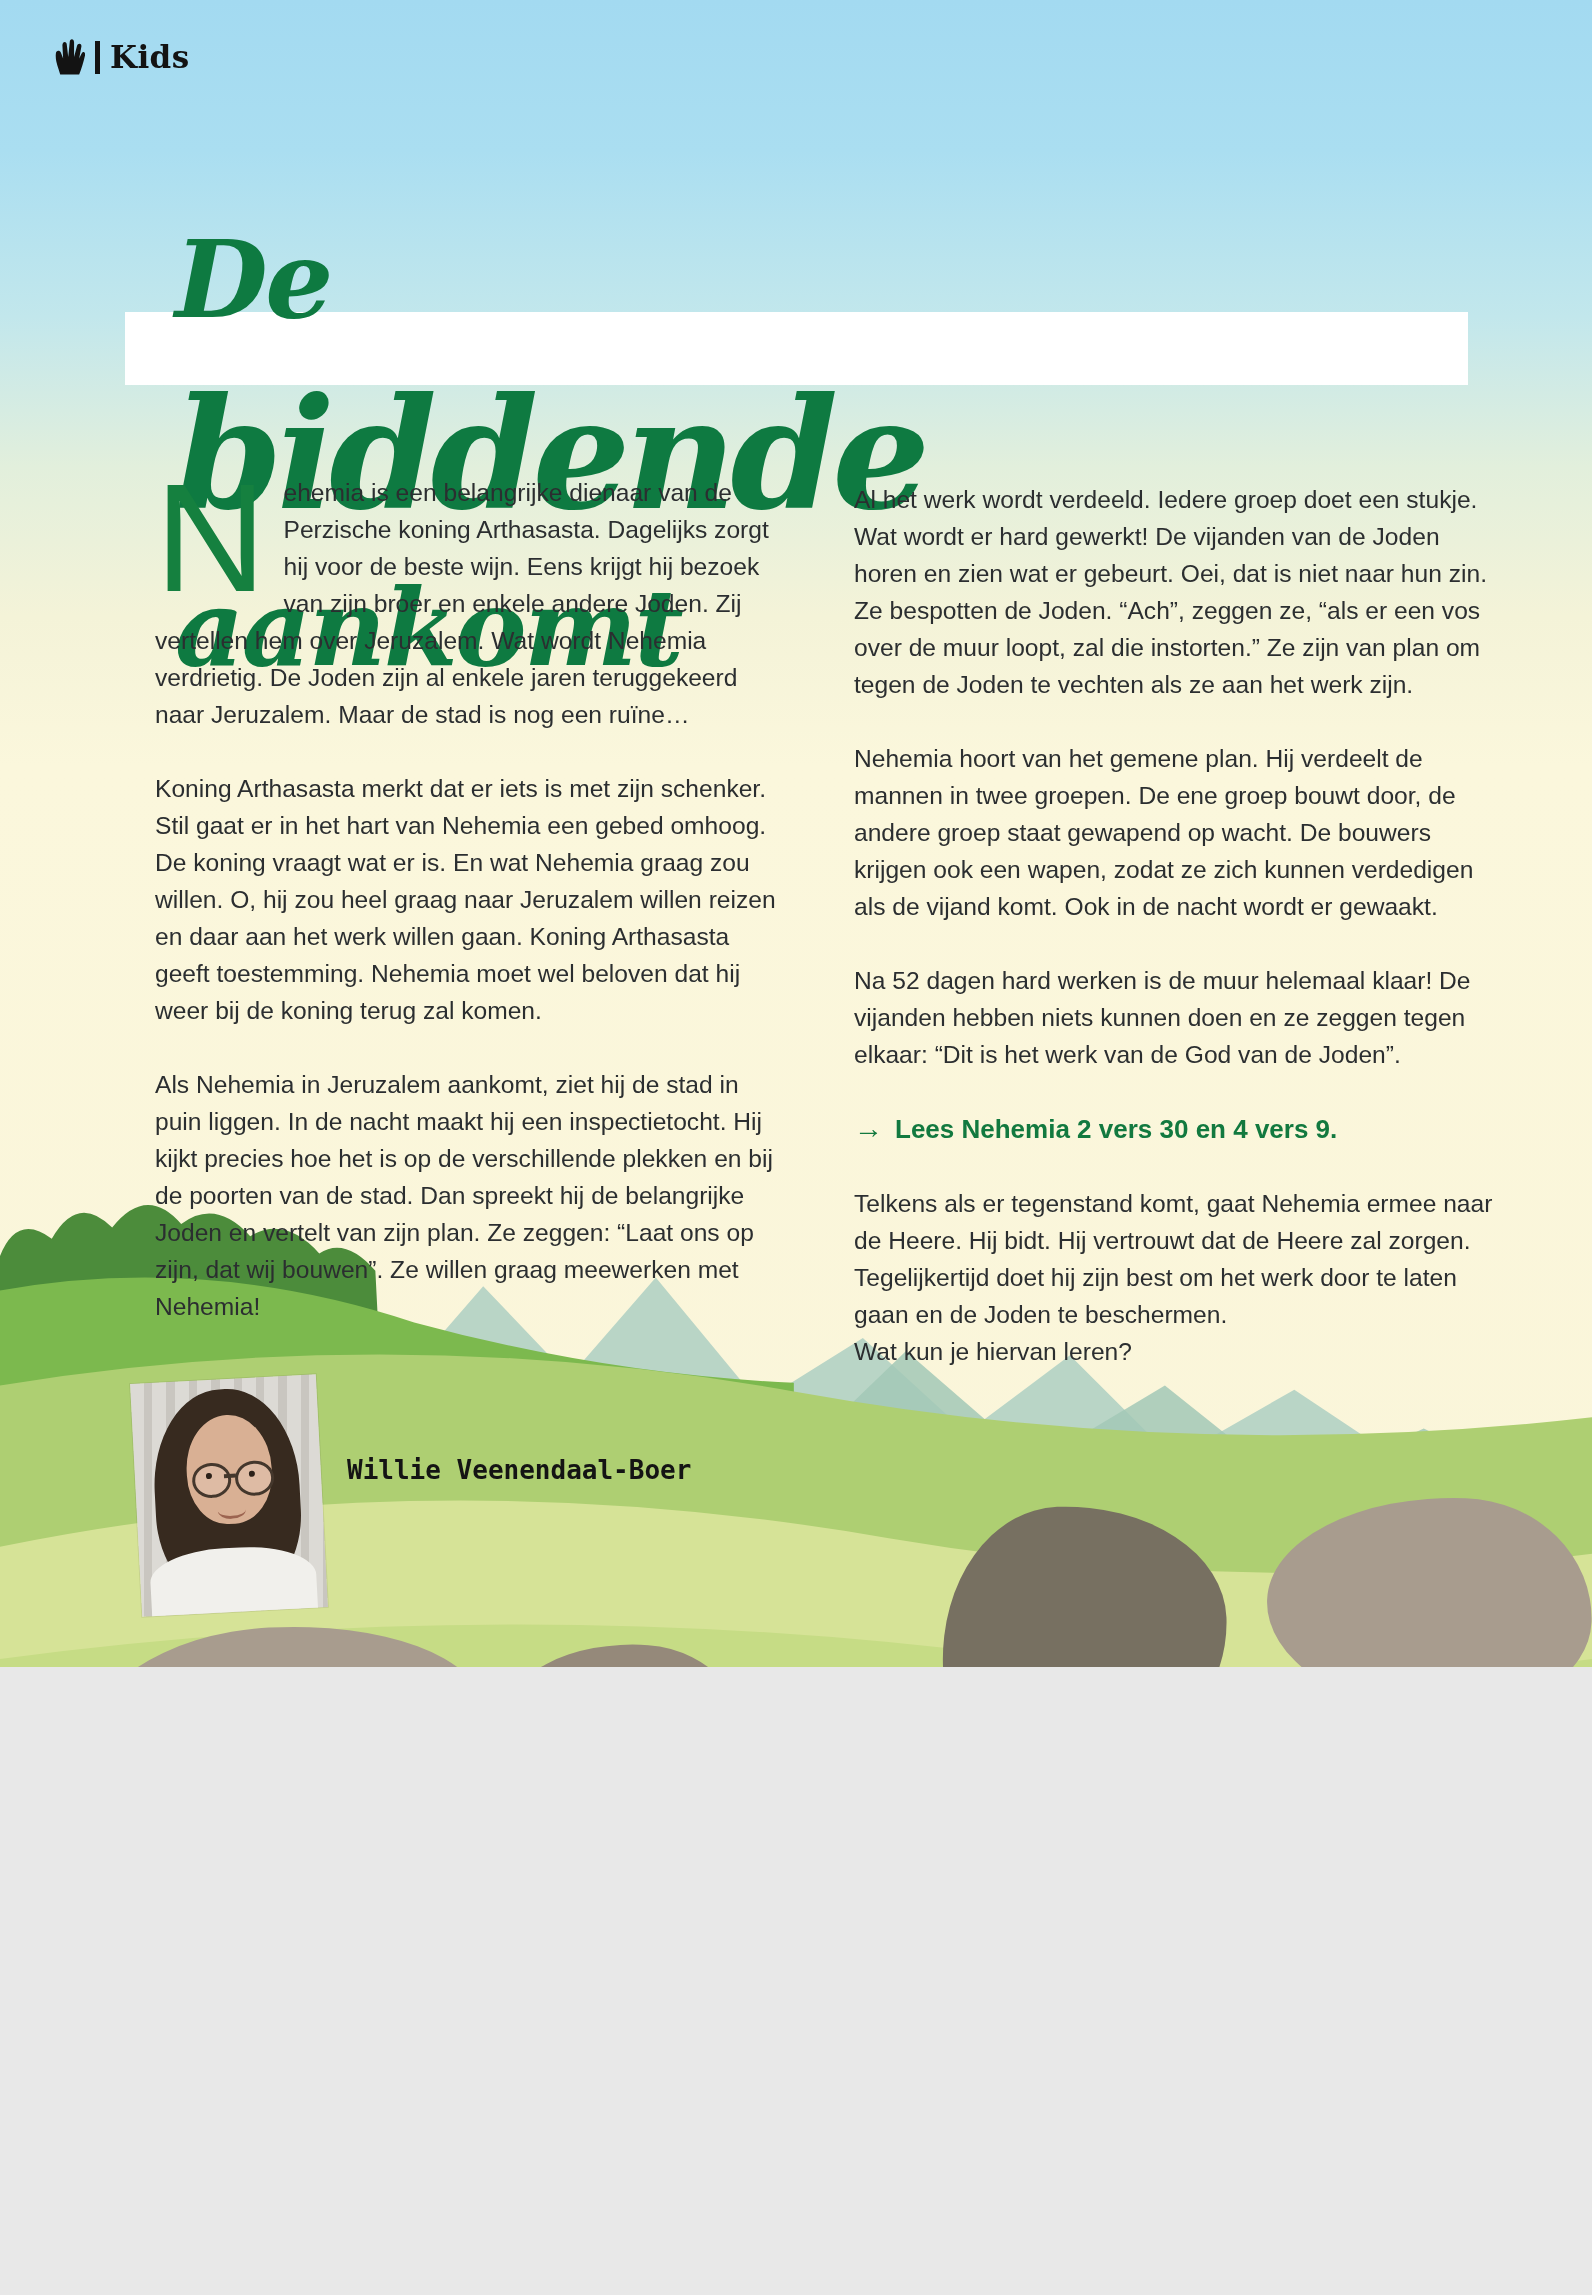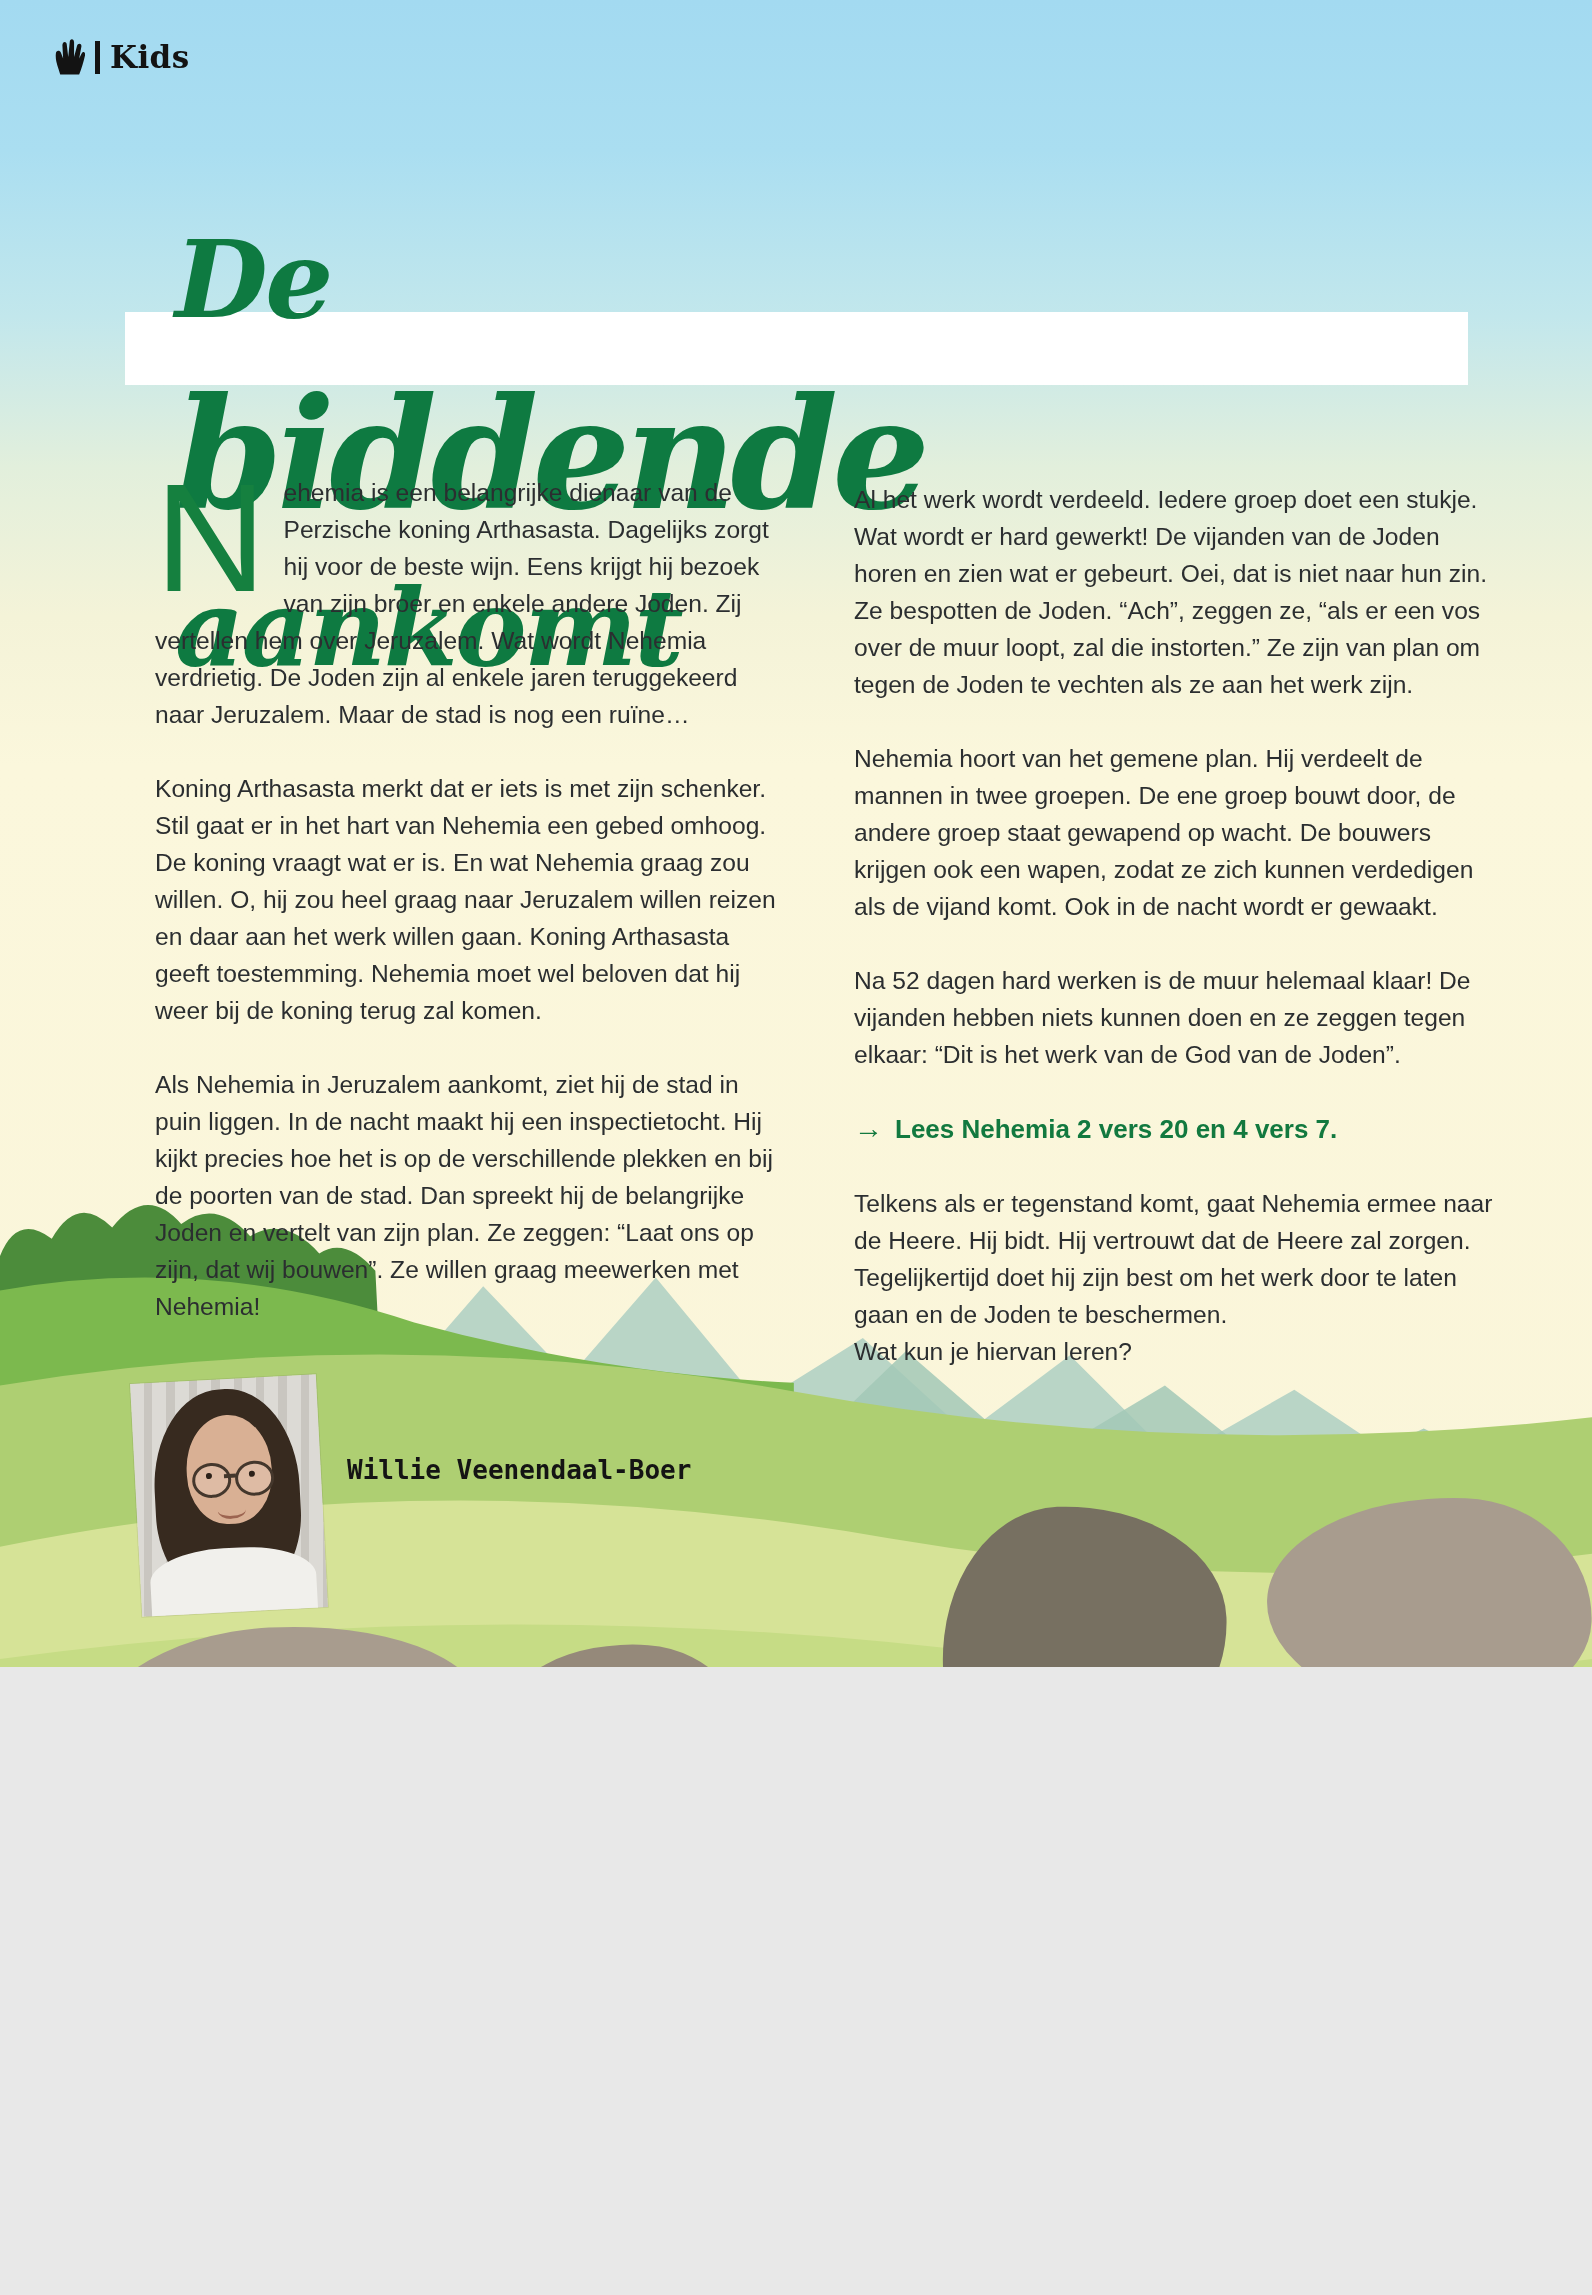--- a/index.html
+++ b/index.html
@@ -107,21 +107,21 @@
     <p>Koning Arthasasta merkt dat er iets is met zijn schenker. Stil gaat er in het hart van Nehemia een gebed omhoog. De koning vraagt wat er is. En wat Nehemia graag zou willen. O, hij zou heel graag naar Jeruzalem willen reizen en daar aan het werk willen gaan. Koning Arthasasta geeft toestemming. Nehemia moet wel beloven dat hij weer bij de koning terug zal komen.</p>
     <p>Als Nehemia in Jeruzalem aankomt, ziet hij de stad in puin liggen. In de nacht maakt hij een inspectietocht. Hij kijkt precies hoe het is op de verschillende plekken en bij de poorten van de stad. Dan spreekt hij de belangrijke Joden en vertelt van zijn plan. Ze zeggen: “Laat ons op zijn, dat wij bouwen”. Ze willen graag meewerken met Nehemia!</p>
   </div>
 
   <div class="col col-2">
     <p>Al het werk wordt verdeeld. Iedere groep doet een stukje. Wat wordt er hard gewerkt! De vijanden van de Joden horen en zien wat er gebeurt. Oei, dat is niet naar hun zin. Ze bespotten de Joden. “Ach”, zeggen ze, “als er een vos over de muur loopt, zal die instorten.” Ze zijn van plan om tegen de Joden te vechten als ze aan het werk zijn.</p>
     <p>Nehemia hoort van het gemene plan. Hij verdeelt de mannen in twee groepen. De ene groep bouwt door, de andere groep staat gewapend op wacht. De bouwers krijgen ook een wapen, zodat ze zich kunnen verdedigen als de vijand komt. Ook in de nacht wordt er gewaakt.</p>
     <p>Na 52 dagen hard werken is de muur helemaal klaar! De vijanden hebben niets kunnen doen en ze zeggen tegen elkaar: “Dit is het werk van de God van de Joden”.</p>
     <div class="callout">
       <span class="arrow">→</span>
-      <span>Lees Nehemia 2 vers 20 en 4 vers 7.</span>
+      <span>Lees Nehemia 2 vers 30 en 4 vers 9.</span>
     </div>
     <p style="margin-bottom:0;">Telkens als er tegenstand komt, gaat Nehemia ermee naar de Heere. Hij bidt. Hij vertrouwt dat de Heere zal zorgen. Tegelijkertijd doet hij zijn best om het werk door te laten gaan en de Joden te beschermen.</p>
     <p class="wkl">Wat kun je hiervan leren?</p>
   </div>
 
   <div class="photo">
     <div class="ph-hair"></div>
     <div class="ph-face"></div>
     <div class="ph-glass ph-g1"></div>
     <div class="ph-glass ph-g2"></div>

